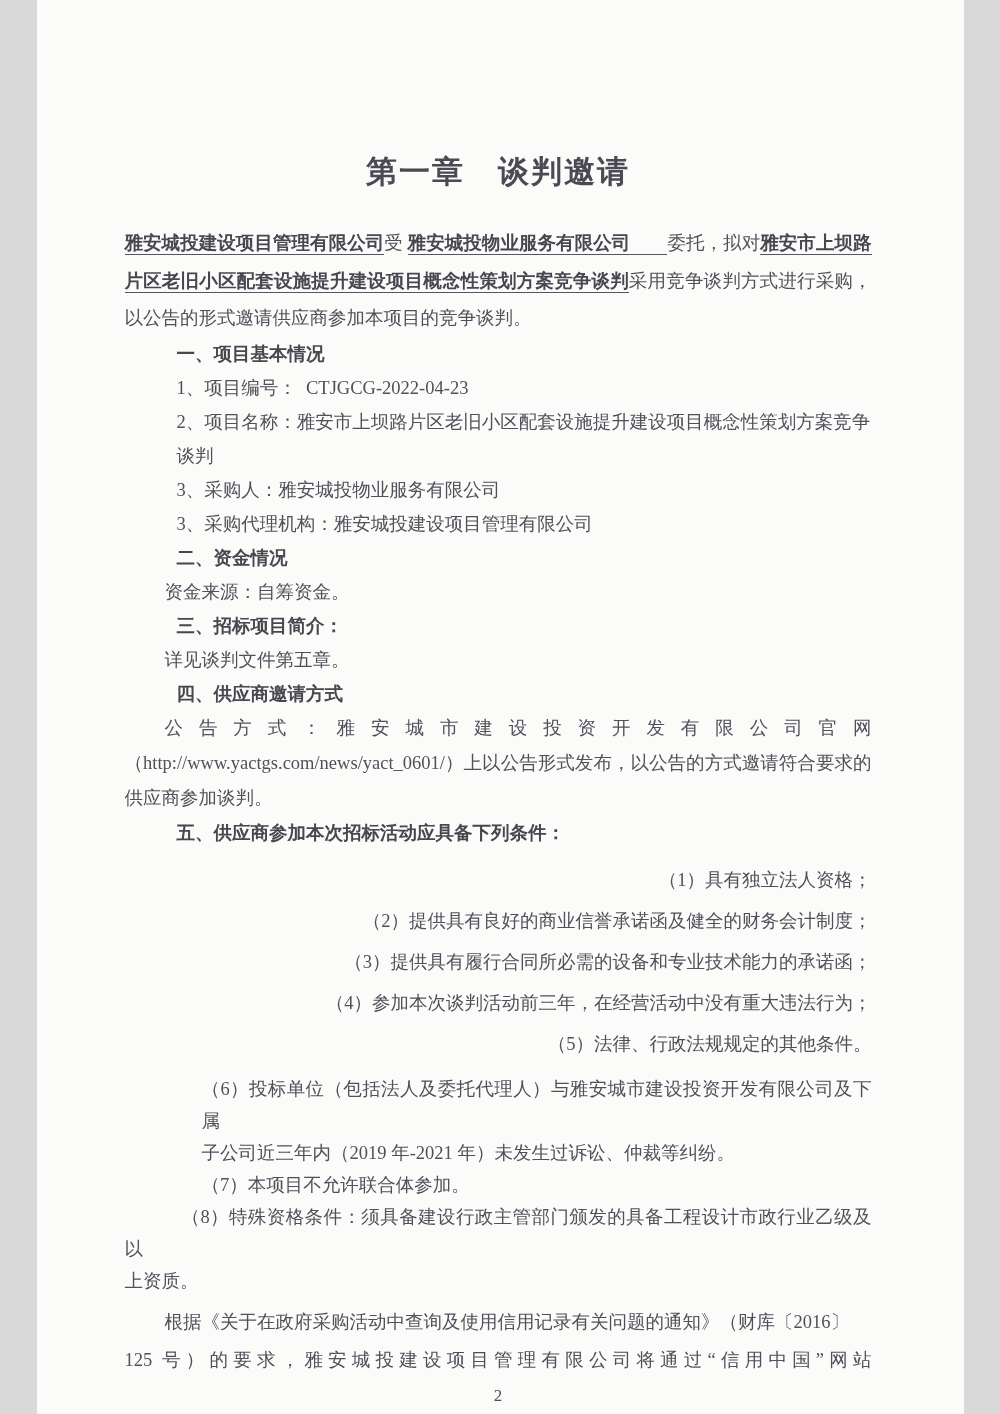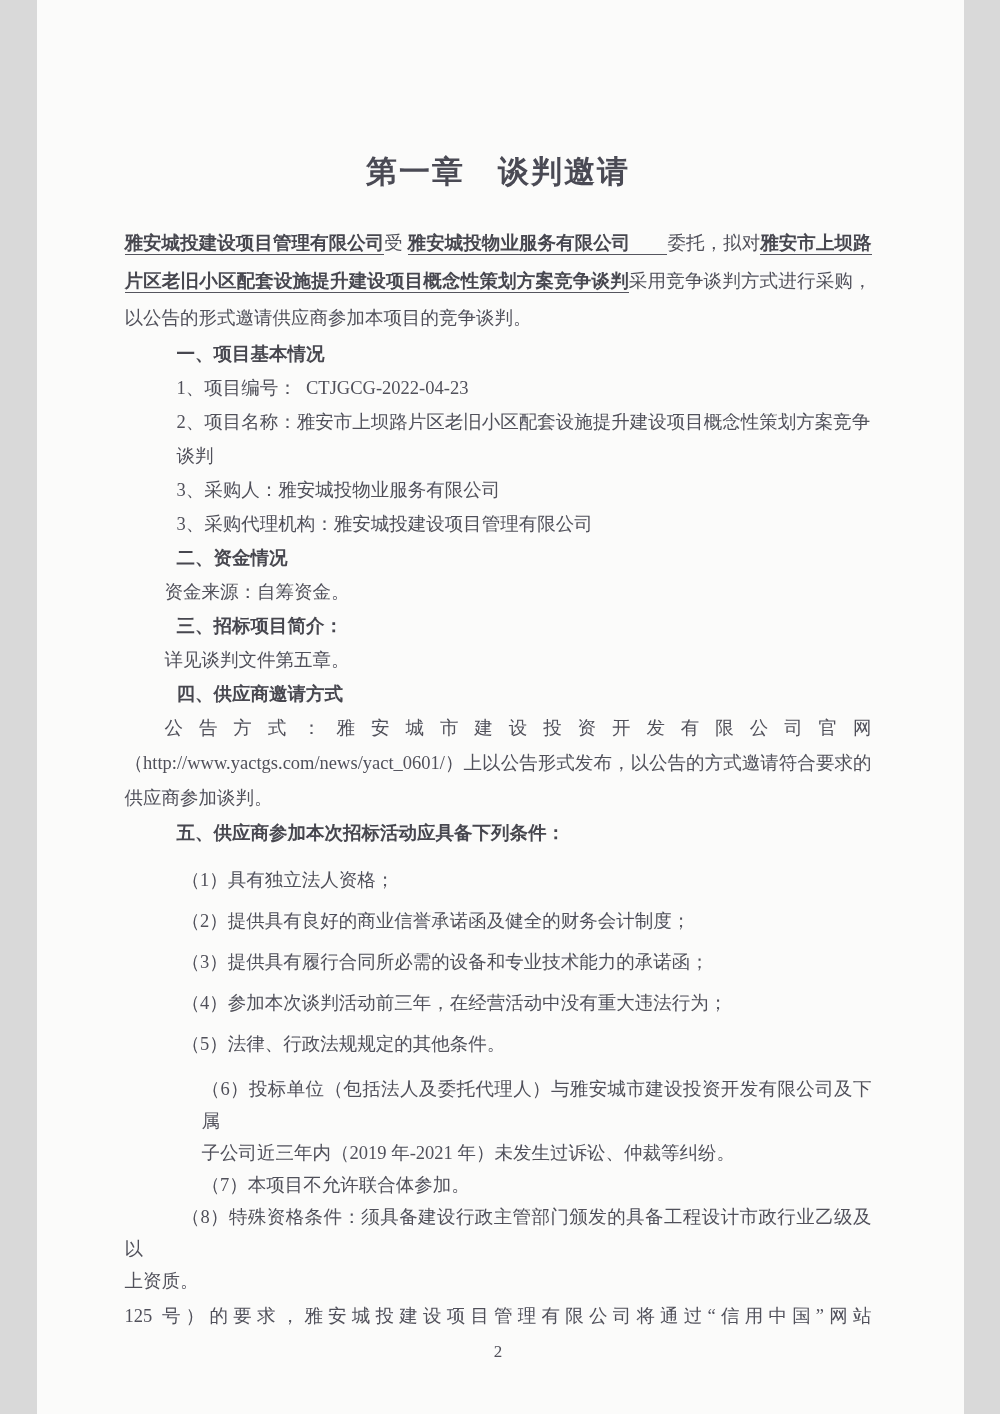--- a/index.html
+++ b/index.html
@@ -51,21 +51,21 @@
     line-height:34px;
     text-indent:40px;
     white-space:pre-wrap;
   }
   .s4-body {
     line-height:35px;
     text-indent:40px;
     text-align:justify;
     white-space:pre-wrap;
   }
-  .conds { margin-top:10px; }
+  .conds { margin-top:10px;text-align:right; }
   .cond {
     line-height:41px;
     margin-left:57px;
     white-space:pre-wrap;
   }
   .cond-group { margin-top:8px; }
   .cond-tight {
     line-height:32px;
     margin-left:77px;
     white-space:pre-wrap;
@@ -135,17 +135,18 @@
     <div class="cond">（5）法律、行政法规规定的其他条件。</div>
   </div>
   <div class="cond-group">
     <div class="cond-tight stretch">（6）投标单位（包括法人及委托代理人）与雅安城市建设投资开发有限公司及下属</div>
     <div class="cond-tight">子公司近三年内（2019 年-2021 年）未发生过诉讼、仲裁等纠纷。</div>
     <div class="cond-tight">（7）本项目不允许联合体参加。</div>
     <div class="cond8-first">（8）特殊资格条件：须具备建设行政主管部门颁发的具备工程设计市政行业乙级及以</div>
     <div class="cond8-rest">上资质。</div>
   </div>
 
+  <div class="s6-line1">根据《关于在政府采购活动中查询及使用信用记录有关问题的通知》（财库〔2016〕</div>
   <div class="s6-line2">125 号）的要求，雅安城投建设项目管理有限公司将通过“信用中国”网站</div>
 
   <div class="page-number">2</div>
 
 </div>
 
 </body></html>

